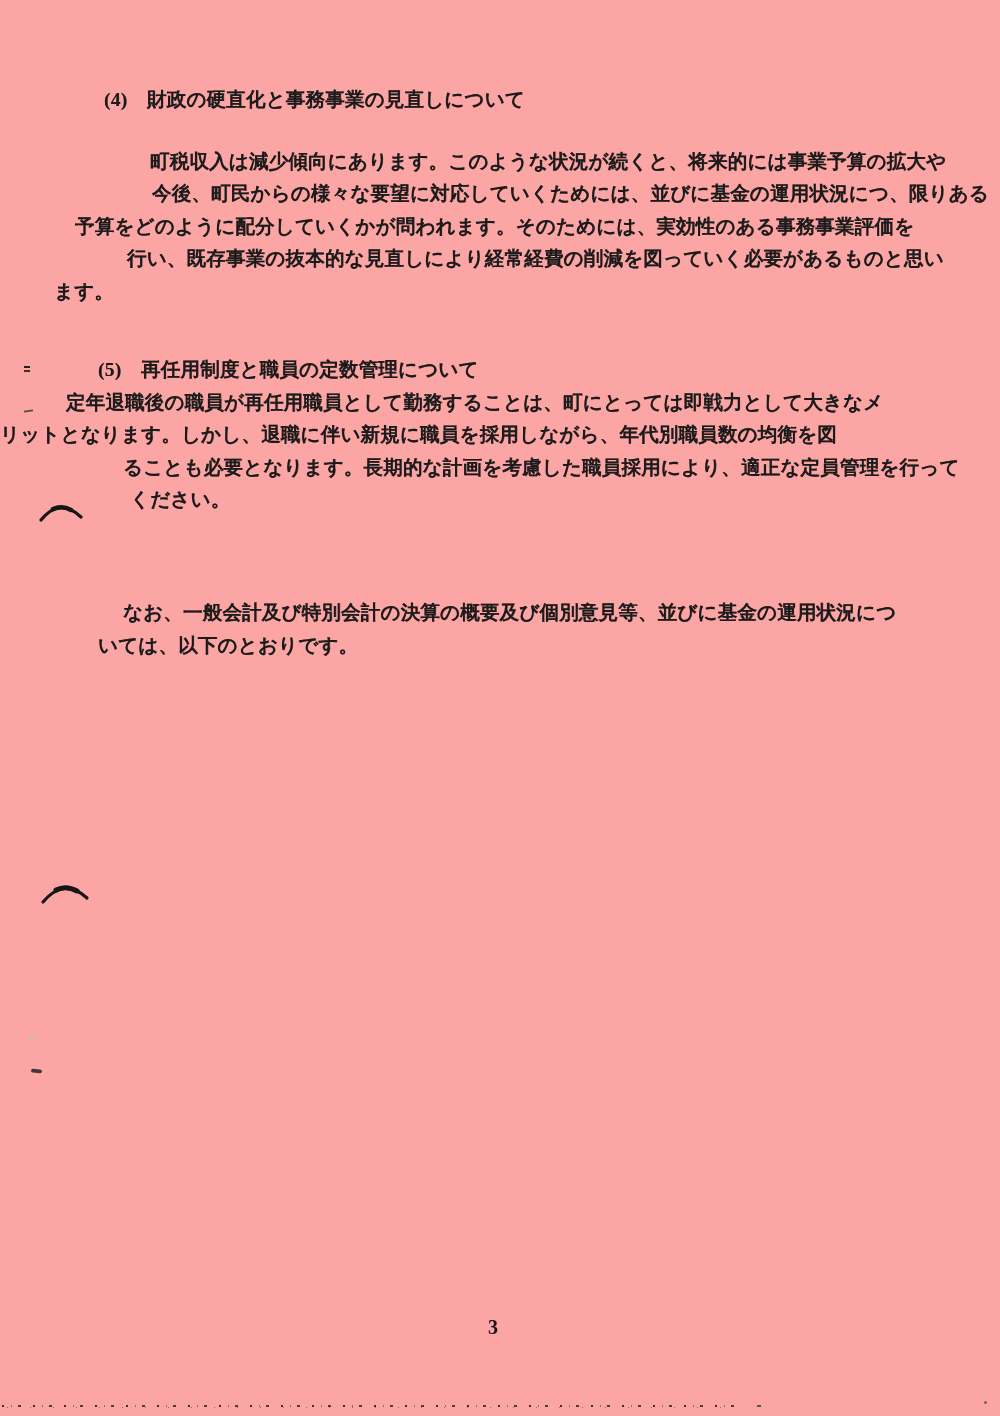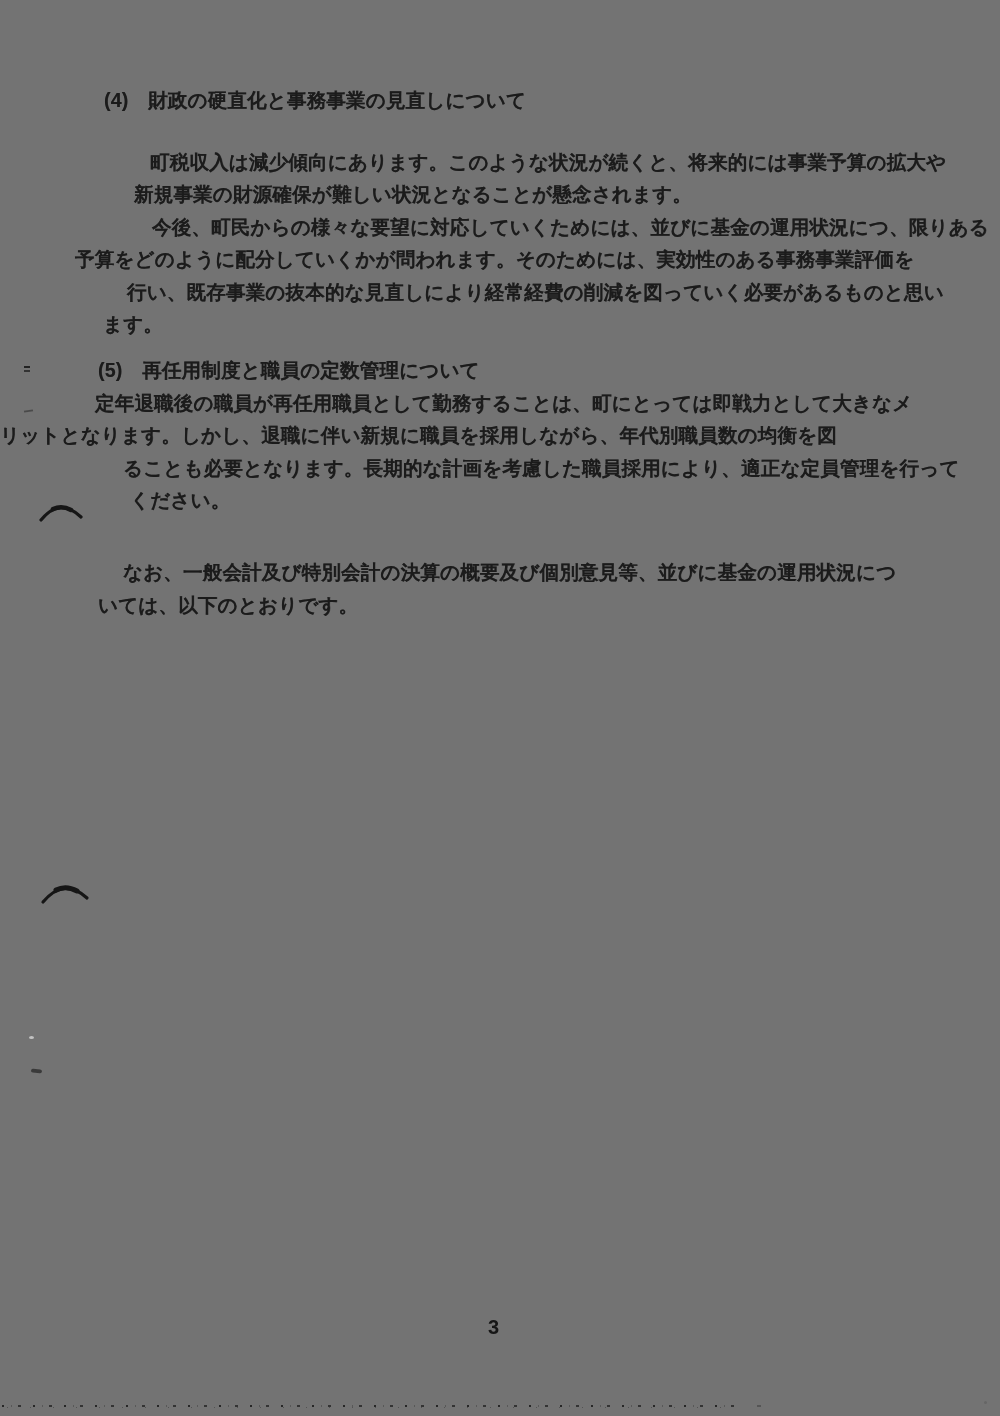--- a/index.html
+++ b/index.html
@@ -4,51 +4,51 @@
 <style>
   html, body {
     margin: 0;
     padding: 0;
     background: #ffffff;
   }
   .page {
     position: relative;
     width: 1000px;
     height: 1416px;
-    background: #737373;
+    background: #fca5a5;
     overflow: hidden;
-    font-family: Liberation Sans, sans-serif;
+    font-family: Liberation Serif, serif;
     color: #1b1b1b;
   }
   .textline {
     position: relative;
     font-size: 19.5px;
     line-height: 32.5px;
     font-weight: 600;
     letter-spacing: 0.2px;
     white-space: nowrap;
     color: #1b1b1b;
     text-shadow: 0.3px 0.3px 0 rgba(0,0,0,0.45);
   }
   .section { position: absolute; left: 0; width: 1000px; }
   .sec4 { top: 84px; }
   .sec5 { top: 354px; }
-  .closing { top: 556px; }
+  .closing { top: 597px; }
 
   
   .s4-h  { margin-left: 104px; }
   .s4-l0 { margin-left: 150px; margin-top: 29px; }
   .s4-l1 { margin-left: 134px; }
   .s4-l2 { margin-left: 152px; }
   .s4-l3 { margin-left: 75px; }
   .s4-l4 { margin-left: 127px; }
-  .s4-l5 { margin-left: 103px; }
+  .s4-l5 { margin-left: 54px; }
 
   .s5-h  { margin-left: 98px; }
-  .s5-l0 { margin-left: 95px; }
+  .s5-l0 { margin-left: 66px; }
   .s5-l1 { }
   .s5-l2 { margin-left: 123px; }
   .s5-l3 { margin-left: 130px; }
 
   .cl-l0 { margin-left: 123px; }
   .cl-l1 { margin-left: 98px; }
 
   .page-number {
     position: absolute;
     left: 488px;
@@ -90,21 +90,20 @@
   .noise-dot-b { left: 984px; top: 1401px; width: 3px; height: 3px; background: #666; border-radius: 50%; }
 </style>
 </head>
 <body>
 
 <div class="page">
 
   <div class="section sec4">
     <div class="textline s4-h">(4)　財政の硬直化と事務事業の見直しについて</div>
     <div class="textline s4-l0">町税収入は減少傾向にあります。このような状況が続くと、将来的には事業予算の拡大や</div>
-    <div class="textline s4-l1">新規事業の財源確保が難しい状況となることが懸念されます。</div>
     <div class="textline s4-l2">今後、町民からの様々な要望に対応していくためには、並びに基金の運用状況につ、限りある</div>
     <div class="textline s4-l3">予算をどのように配分していくかが問われます。そのためには、実効性のある事務事業評価を</div>
     <div class="textline s4-l4">行い、既存事業の抜本的な見直しにより経常経費の削減を図っていく必要があるものと思い</div>
     <div class="textline s4-l5">ます。</div>
   </div>
 
   <div class="section sec5">
     <div class="textline s5-h">(5)　再任用制度と職員の定数管理について</div>
     <div class="textline s5-l0">定年退職後の職員が再任用職員として勤務することは、町にとっては即戦力として大きなメ</div>
     <div class="textline s5-l1">リットとなります。しかし、退職に伴い新規に職員を採用しながら、年代別職員数の均衡を図</div>

